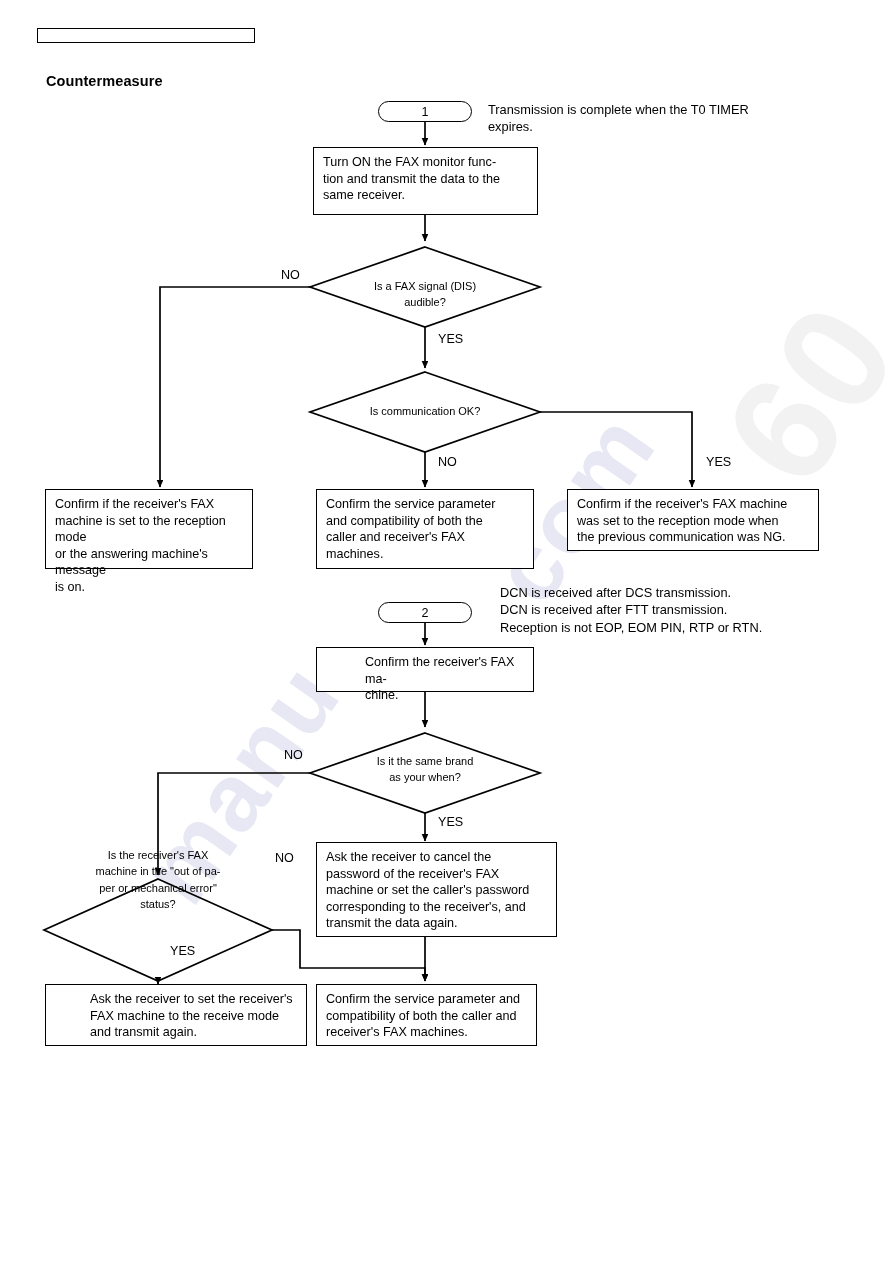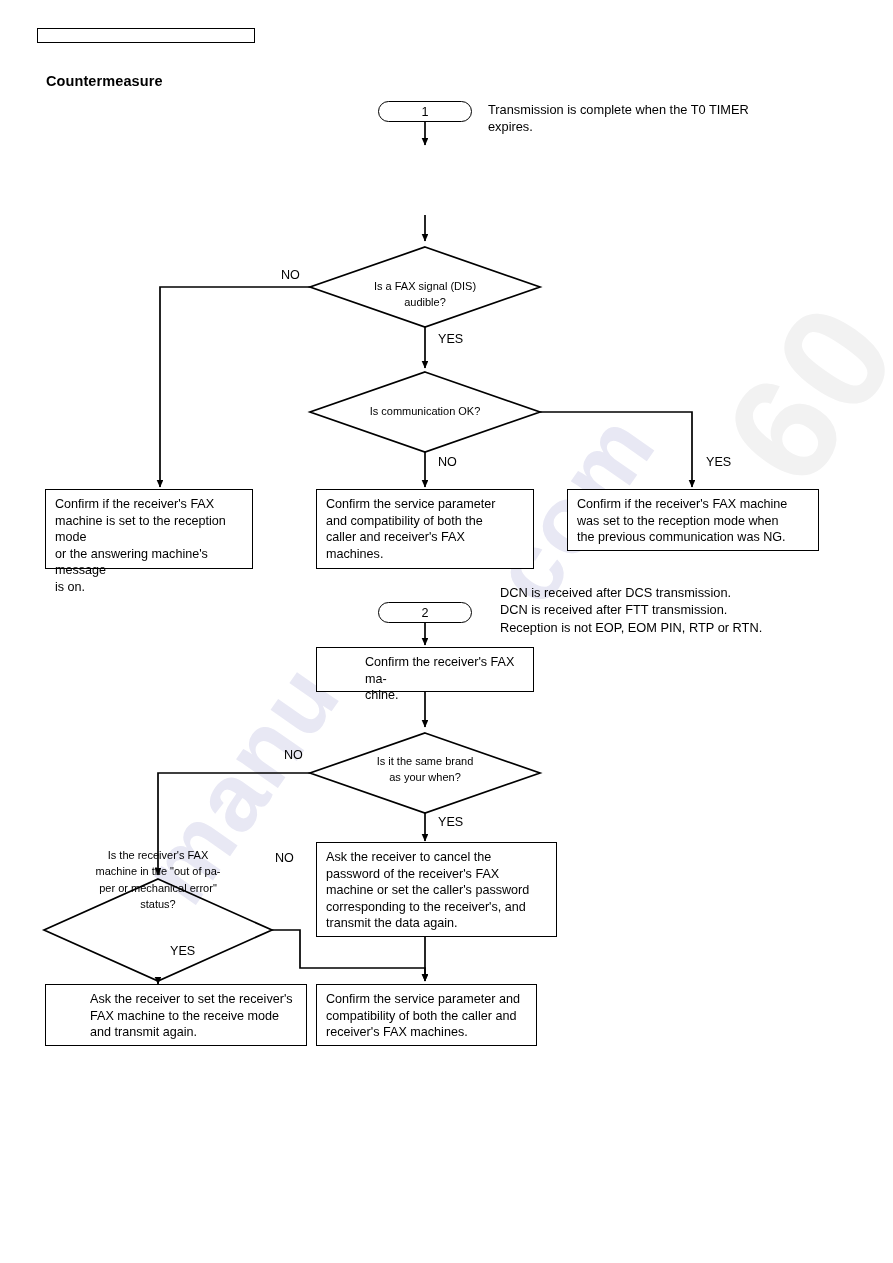--- a/index.html
+++ b/index.html
@@ -178,20 +178,25 @@
 
   <div class="node terminator" style="left:378px; top:101px; width:94px; height:21px;">
     <span>1</span>
   </div>
 
   <div class="note" style="left:488px; top:101px; width:330px;">
     <div>Transmission is complete when the T0 TIMER</div>
     <div>expires.</div>
   </div>
 
+  <div class="node proc" style="left:313px; top:147px; width:225px; height:68px;">
+    <div>Turn ON the FAX monitor func-</div>
+    <div>tion and transmit the data to the</div>
+    <div>same receiver.</div>
+  </div>
 
   <div class="diamond-label" style="left:335px; top:278px; width:180px;">
     <div>Is a FAX signal (DIS)</div>
     <div>audible?</div>
   </div>
   <div class="edge-label" style="left:281px; top:268px;">NO</div>
   <div class="edge-label" style="left:438px; top:332px;">YES</div>
 
   <div class="diamond-label" style="left:335px; top:403px; width:180px;">
     <div>Is communication OK?</div>

